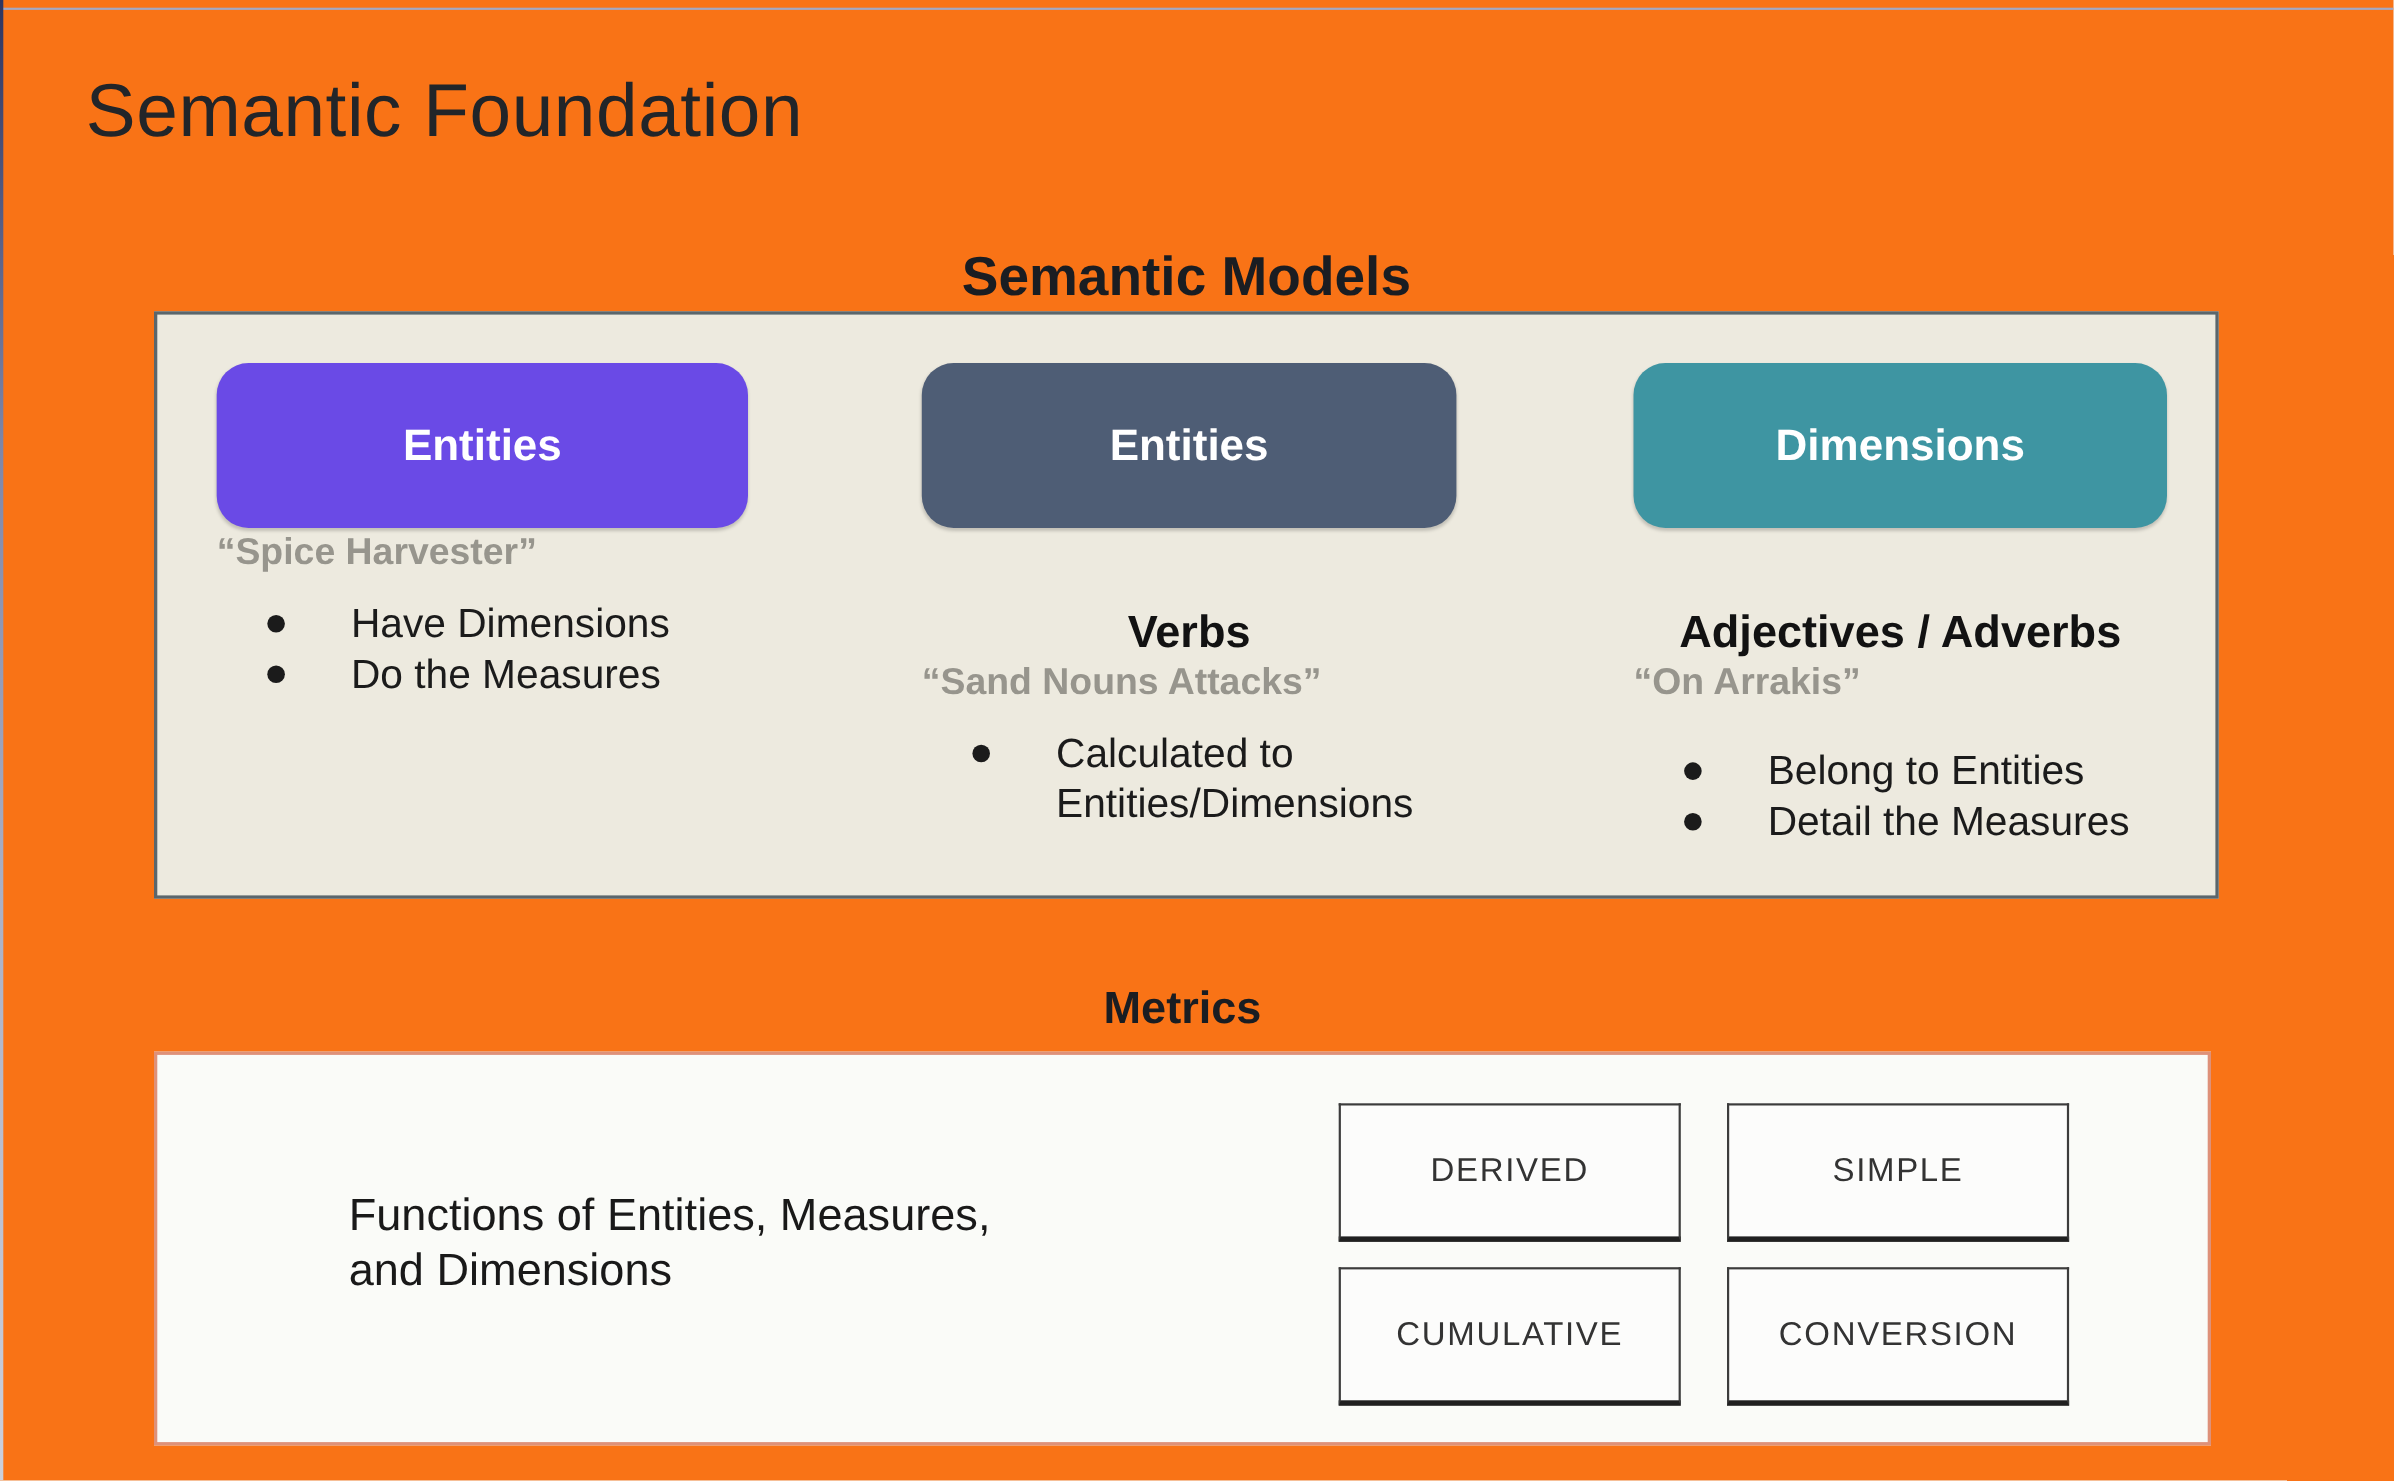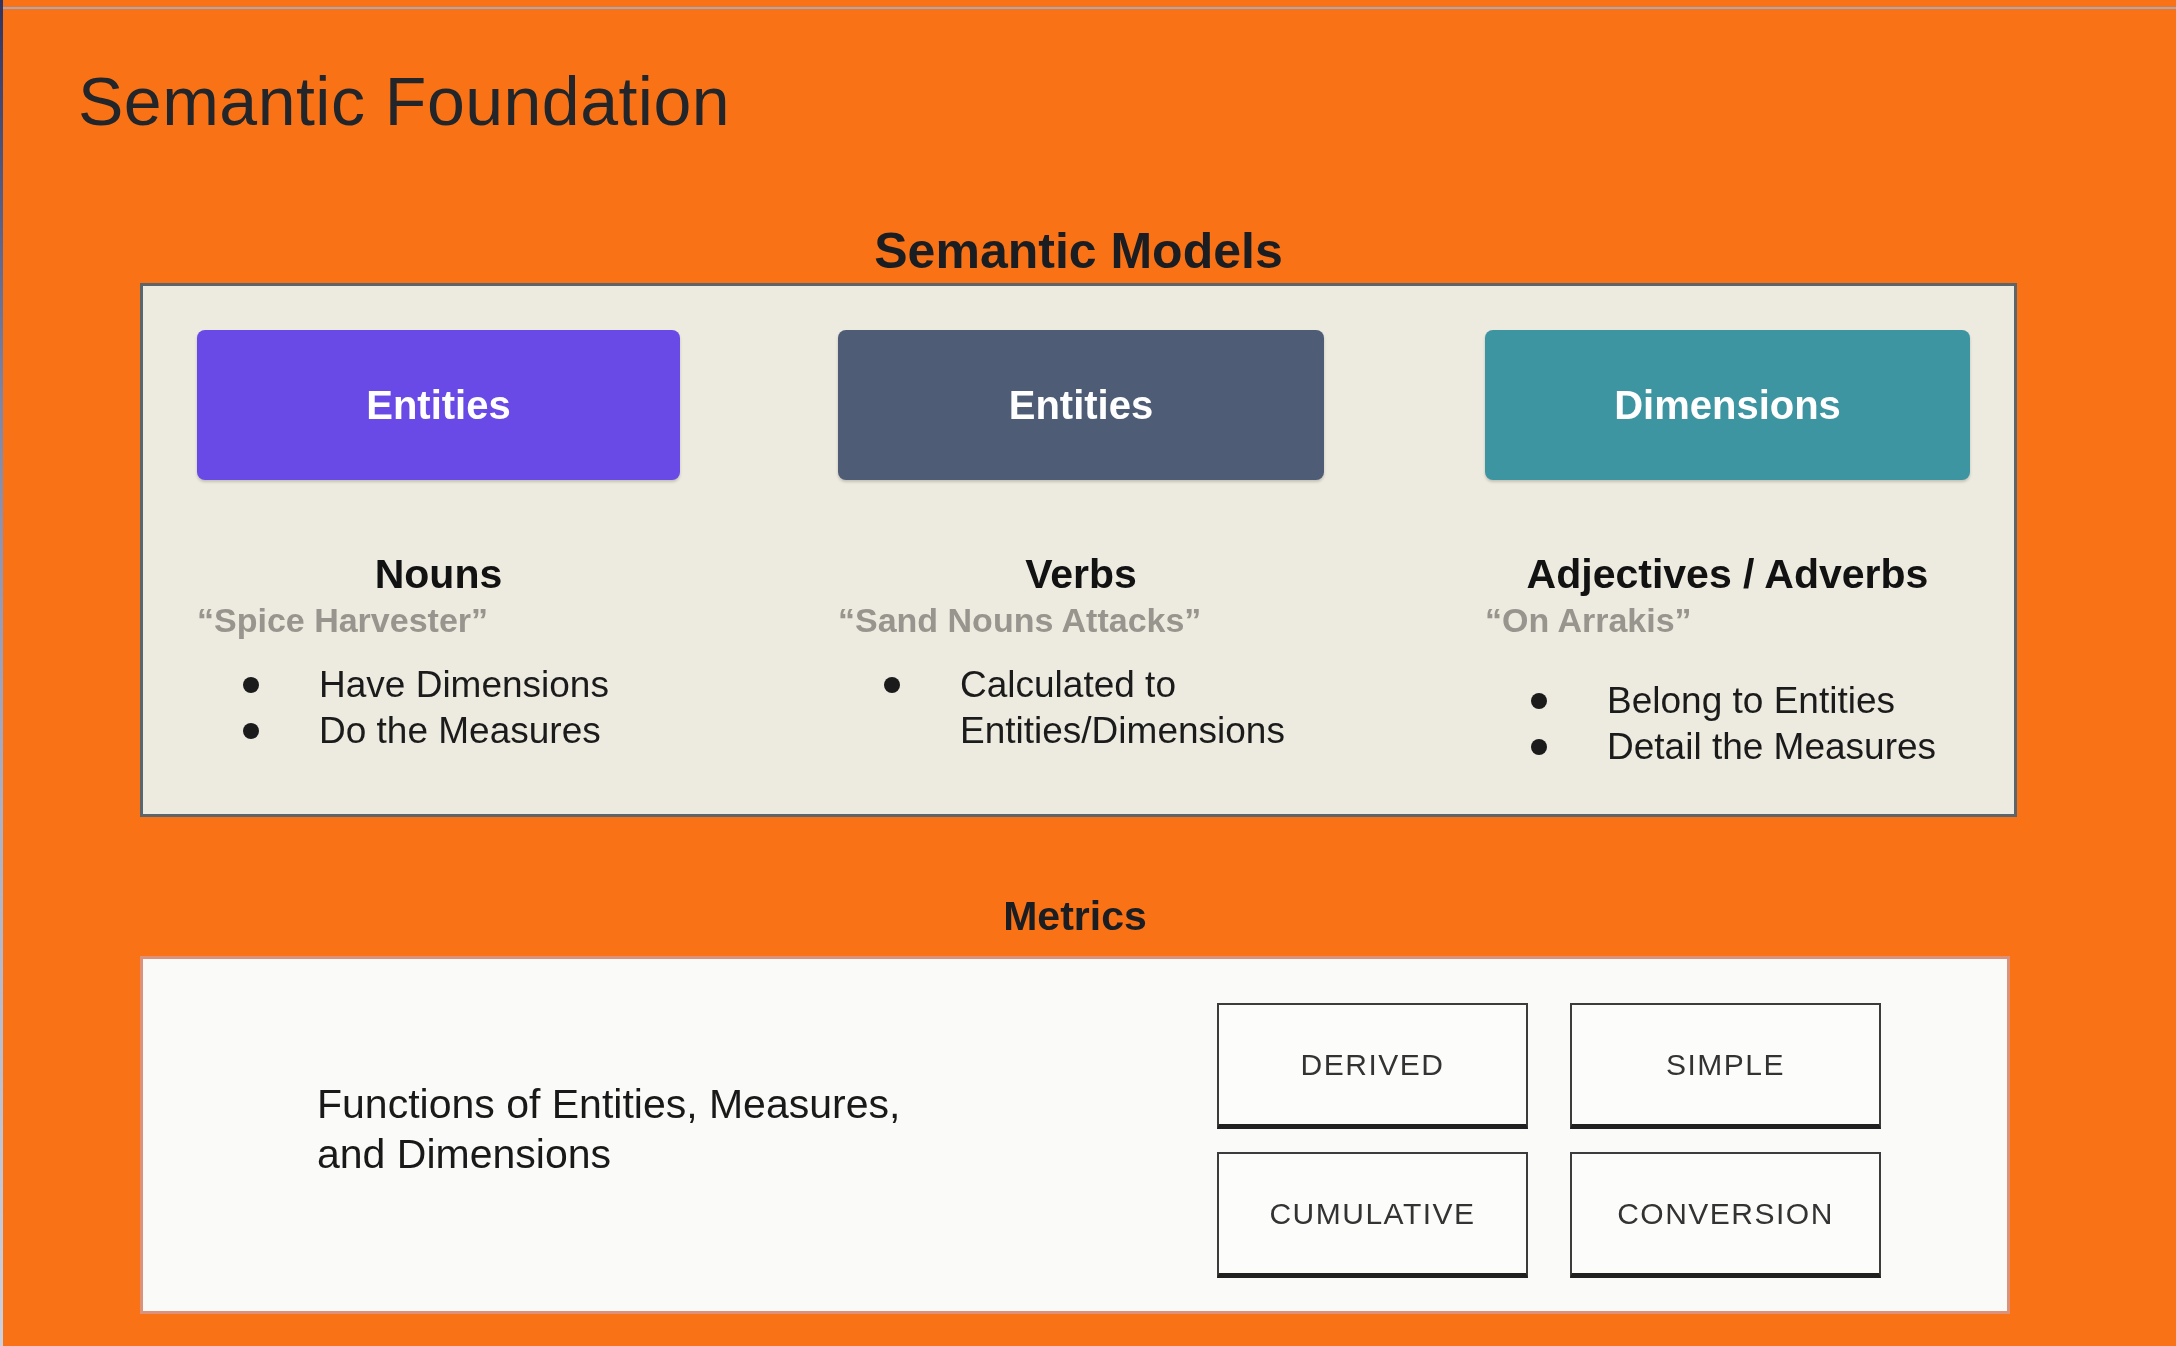--- a/index.html
+++ b/index.html
@@ -27,21 +27,21 @@
   }
   .sm-box{
     position:absolute;left:140px;top:283px;width:1877px;height:534px;
     background:#edeadf;border:3px solid #5b666c;box-sizing:border-box;
   }
   .col{position:absolute;top:0;height:100%;}
   .col1{left:54px;width:483px;}
   .col2{left:695px;width:486px;}
   .col3{left:1342px;width:485px;}
   .pill{
-    margin-top:44px;height:150px;border-radius:8px;
+    margin-top:44px;height:150px;border-radius:29px;
     display:flex;align-items:center;justify-content:center;
     font-size:40px;font-weight:bold;color:#ffffff;
     box-shadow:0 2px 3px rgba(0,0,0,0.18);
   }
   .role{margin-top:70px;text-align:center;font-size:41px;line-height:48px;font-weight:bold;color:#121212;}
   .quote{font-size:34px;line-height:44px;color:#97958d;font-weight:bold;}
   .bullets{list-style:none;margin:20px 0 0 0;padding:0;}
   .col3 .bullets{margin-top:36px;}
   .bullets li{display:flex;align-items:flex-start;font-size:37px;line-height:46px;color:#1b1b1b;}
   .dot{flex:0 0 auto;width:16px;height:16px;border-radius:50%;background:#1b1b1b;margin:15px 60px 0 46px;}
@@ -80,21 +80,20 @@
   <div class="left-hairline"></div>
 
   <div class="page-title">Semantic Foundation</div>
 
   <div class="sm-heading">Semantic Models</div>
 
   <div class="sm-box" style="background-color: rgb(237, 234, 223); border-color: rgb(91, 102, 108);">
 
     <div class="col col1">
       <div class="pill" style="background-color: rgb(106, 74, 230);">Entities</div>
-      <div class="role">Nouns</div>
       <div class="quote">“Spice Harvester”</div>
       <ul class="bullets">
         <li>
             <span class="dot"></span>
             <span class="bullet-text">Have Dimensions</span>
           </li>
         <li>
             <span class="dot"></span>
             <span class="bullet-text">Do the Measures</span>
           </li>

